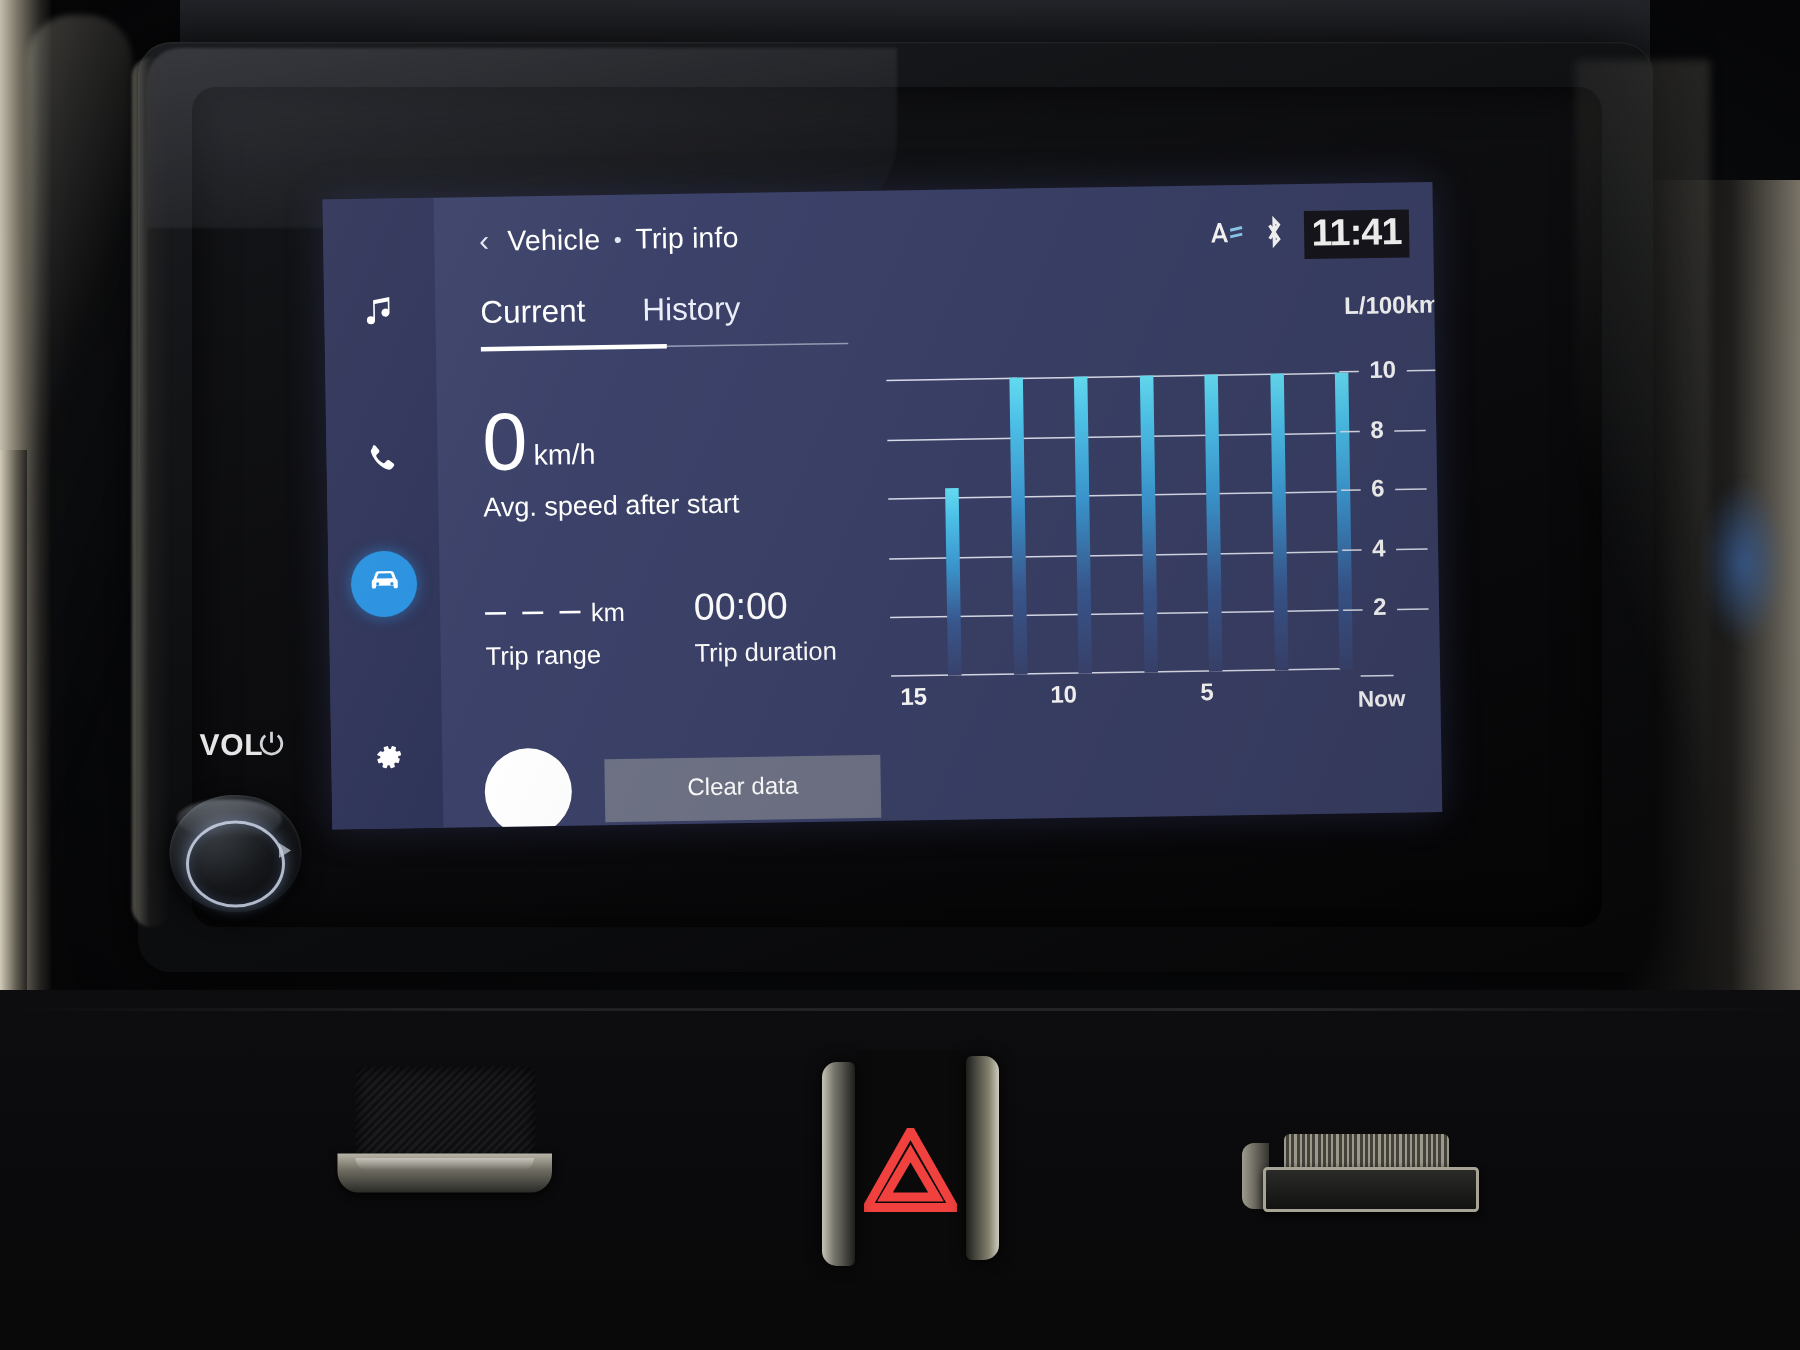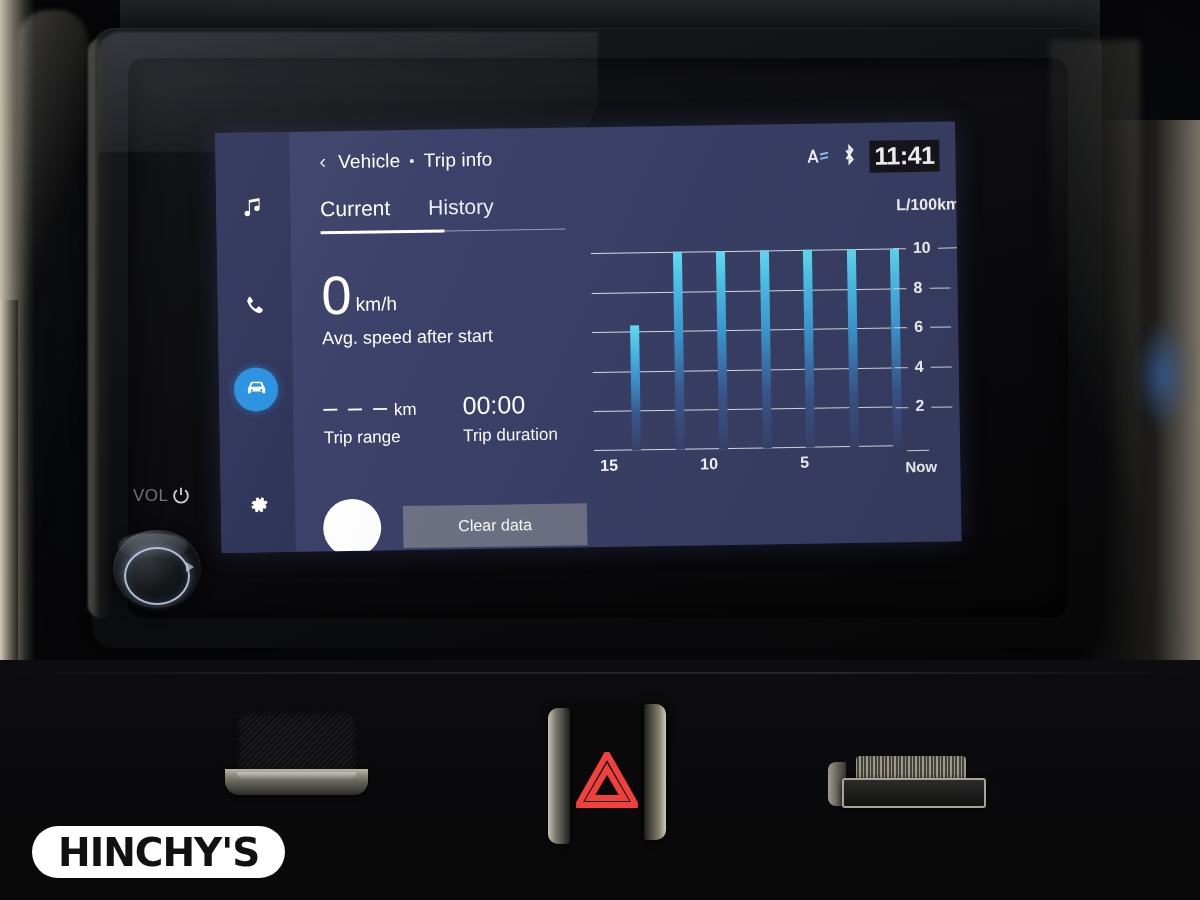--- a/index.html
+++ b/index.html
@@ -114,21 +114,21 @@
   .bar{position:absolute;bottom:0;width:9px;
     background:linear-gradient(180deg,#67e4fb 0%,#4fc8f2 16%,#3d9bd6 42%,#3b5a93 72%,#3b4570 100%);}
   .ytick{position:absolute;color:#fff;font-size:16px;font-weight:600;white-space:nowrap;}
   .ytick .dashL{display:inline-block;width:13px;height:1px;background:#dfe2ef;vertical-align:middle;margin-right:7px;}
   .ytick .dashR{display:inline-block;width:21px;height:1px;background:#dfe2ef;vertical-align:middle;margin-left:7px;}
   .xtick{position:absolute;color:#fff;font-size:16px;font-weight:600;}
   .nowlbl{position:absolute;color:#fff;font-size:15px;font-weight:700;}
   .nowdash{position:absolute;width:22px;height:1px;background:#dfe2ef;}
 
   
-  .vol-label{position:absolute;left:133px;top:486px;color:#737373;font-size:17px;font-weight:400;letter-spacing:.5px;}
+  .vol-label{position:absolute;left:133px;top:486px;color:#e5e5e5;font-size:20px;font-weight:700;letter-spacing:.5px;}
   .pwr-icon{position:absolute;left:170px;top:485px;}
   .knob-base{position:absolute;left:113px;top:530px;width:88px;height:78px;border-radius:44px/40px;
     background:radial-gradient(ellipse at 32% 28%, #3c4046 0%, #15171a 50%, #070809 100%);
     box-shadow:0 4px 14px rgba(0,0,0,.85), inset 0 1px 2px rgba(255,255,255,.12);}
   .knob-hi{position:absolute;left:118px;top:533px;width:70px;height:26px;border-radius:40px/16px;
     background:linear-gradient(180deg, rgba(180,186,198,.38) 0%, rgba(40,42,48,0) 100%);filter:blur(1px);}
   .knob-ring{position:absolute;left:124px;top:547px;width:62px;height:54px;border-radius:50%;
     border:2px solid rgba(206,216,236,.85);box-shadow:0 0 10px rgba(150,175,225,.45), inset 0 0 8px rgba(120,150,210,.25);}
   .knob-arrow{position:absolute;left:186px;top:562px;width:0;height:0;
     border-top:5px solid transparent;border-bottom:5px solid transparent;border-left:8px solid rgba(200,206,220,.7);}
@@ -358,17 +358,14 @@
         <svg width="62" height="56" viewBox="0 0 62 56">
           <path d="M31 2 L60 53 L2 53 Z" fill="none" stroke="#f0413f" stroke-width="6"></path>
           <path d="M31 17 L48 46 L14 46 Z" fill="none" stroke="#f0413f" stroke-width="6"></path>
         </svg>
       </div>
     </div>
     <div class="hz-bez-l"></div>
     <div class="hz-bez-r"></div>
   </div>
 
-  <div class="brand">
-    <span>HINCHY'S</span>
-  </div>
 
 </div>
 
 </body></html>

